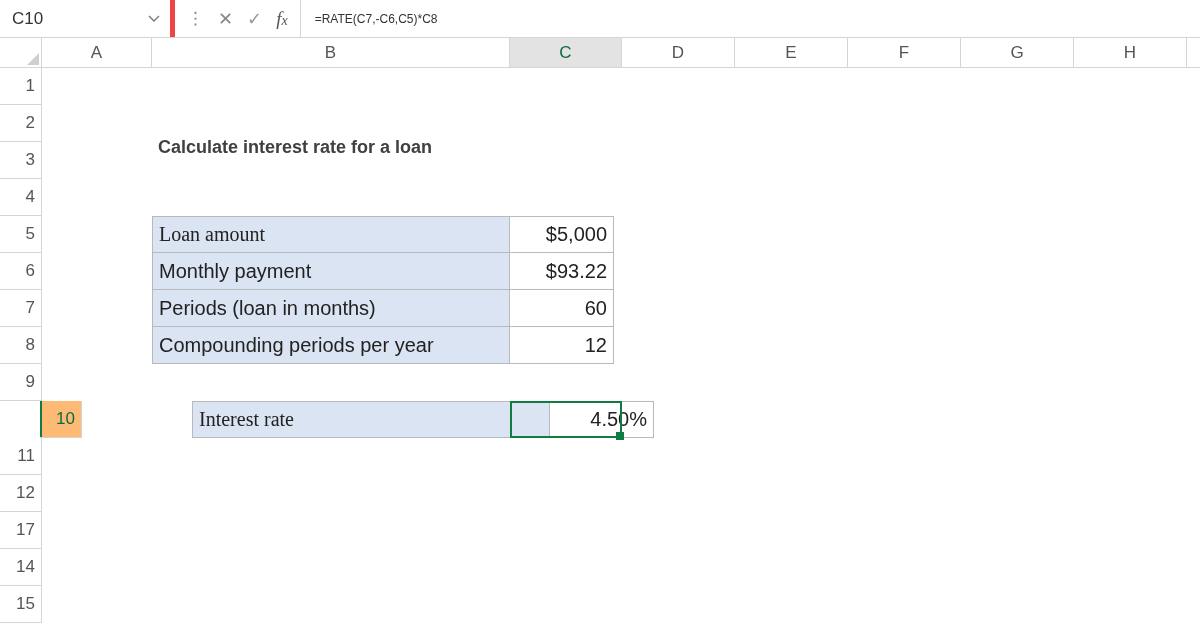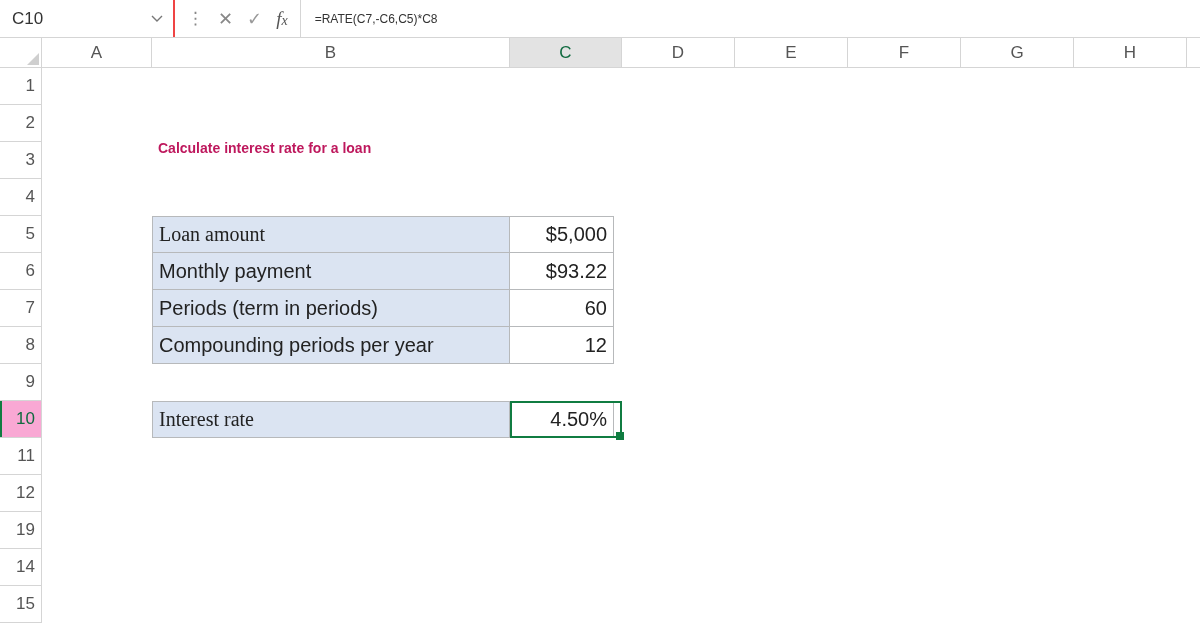--- a/index.html
+++ b/index.html
@@ -20,21 +20,21 @@
     height: 38px;
     border-bottom: 1px solid #d5d5d5;
     background: #fff;
   }
   .namebox-wrap {
     display: flex;
     align-items: center;
     width: 175px;
     height: 100%;
     padding-left: 12px;
-    border-right: 2px solid #ef4444;
+    border-right: 5px solid #ef4444;
     justify-content: space-between;
   }
   .namebox {
     flex: 1;
     font-size: 17px;
     color: #333;
   }
   .namebox-chevron {
     padding: 0 10px;
     color: #666;
@@ -123,23 +123,24 @@
     align-items: center;
     justify-content: flex-end;
     padding-right: 6px;
     font-size: 17px;
     color: #555;
     border-right: 1px solid #d5d5d5;
     border-bottom: 1px solid #d5d5d5;
     background: #fff;
   }
   .row-h.active {
-    background: #f9a8d4;
+    background: #fdba74;
     color: #0f6a3f;
     border-right: 1px solid #d5d5d5;
+    margin-left: 40px;
   }
   .row-h.active::after{
     content:"";
     position:absolute;
   }
   .cell {
     height: 100%;
     display: flex;
     align-items: center;
   }
@@ -156,23 +157,23 @@
   .data-b.first { border-top: 1px solid #b7b9bb; font-family: Liberation Serif, serif; }
   .data-c {
     background: #fff;
     border: 1px solid #b7b9bb;
     border-left: none;
     border-top: none;
   }
   .data-c.first { border-top: 1px solid #b7b9bb; }
 
   .title-text {
-    font-size: 14px;
+    font-size: 18px;
     font-weight: 700;
-    color: #be185d;
+    color: #404040;
     margin-top: 48px;
   }
   .subtitle-text {
     font-size: 21px;
     color: #9b9b99;
   }
 
   
   .active-cell {
     position: absolute;
@@ -274,21 +275,21 @@
         </div>
       <div class="cell c data-c">
           <span>$93.22</span>
         </div>
     </div>
 
     <div class="row">
       <div class="row-h">7</div>
       <div class="cell a"></div>
       <div class="cell b data-b">
-          <span>Periods (term in periods)</span>
+          <span>Periods (loan in months)</span>
         </div>
       <div class="cell c data-c">
           <span>60</span>
         </div>
     </div>
 
     <div class="row">
       <div class="row-h">8</div>
       <div class="cell a"></div>
       <div class="cell b data-b">
@@ -314,21 +315,21 @@
       </div>
     </div>
 
     <div class="row">
         <div class="row-h">11</div>
       </div>
     <div class="row">
         <div class="row-h">12</div>
       </div>
     <div class="row">
-        <div class="row-h">19</div>
+        <div class="row-h">17</div>
       </div>
     <div class="row">
         <div class="row-h">14</div>
       </div>
     <div class="row">
         <div class="row-h">15</div>
       </div>
   </div>
 
   <div class="active-cell" style="left:510px; top:363px; width:112px; height:37px;">

